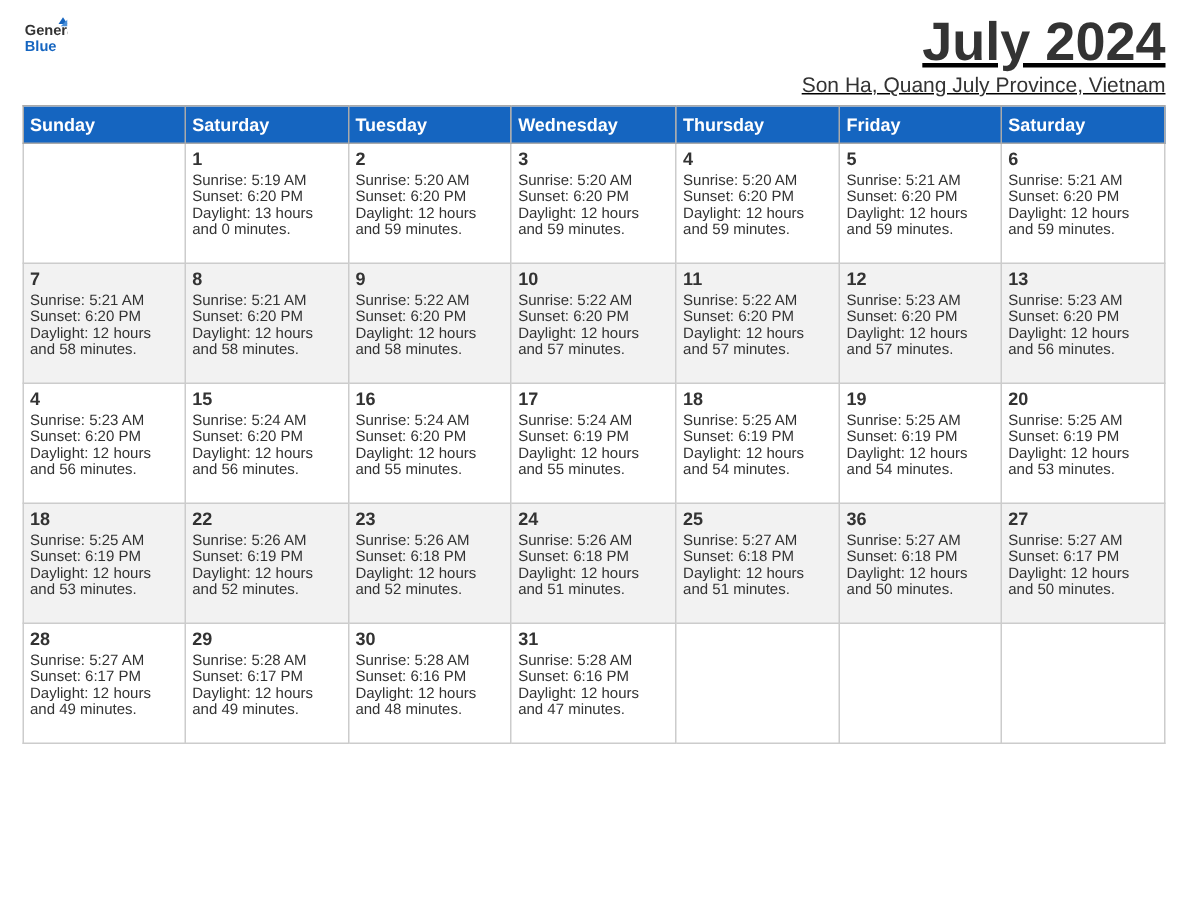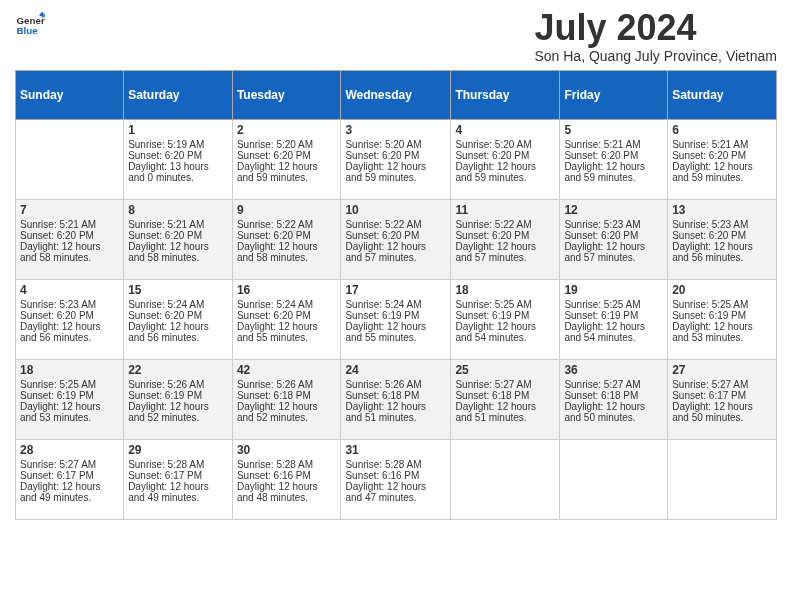--- a/index.html
+++ b/index.html
@@ -19,20 +19,22 @@
     .logo {
       display: flex;
       align-items: center;
       gap: 4px;
     }
     .logo-icon {
       width: 30px;
       height: 30px;
     }
     .title-block {
+      text-align: right;
+      text-decoration: underline;
     }
     .month-title {
       font-size: 36px;
       font-weight: bold;
       color: #333;
       line-height: 1;
     }
     .subtitle {
       font-size: 14px;
       color: #333;
@@ -41,21 +43,21 @@
     table {
       width: 100%;
       border-collapse: collapse;
       margin-top: 6px;
     }
     th {
       background-color: #1565c0;
       color: #fff;
       font-size: 12px;
       font-weight: bold;
-      padding: 17px 4px;
+      padding: 5px 4px;
       text-align: left;
       border: 1px solid #aaa;
     }
     td {
       border: 1px solid #ccc;
       vertical-align: top;
       padding: 3px 4px;
       font-size: 10px;
       color: #333;
       height: 80px;
@@ -259,21 +261,21 @@
           <div>and 53 minutes.</div>
         </td>
         <td>
           <span class="day-num">22</span>
           <div>Sunrise: 5:26 AM</div>
           <div>Sunset: 6:19 PM</div>
           <div>Daylight: 12 hours</div>
           <div>and 52 minutes.</div>
         </td>
         <td>
-          <span class="day-num">42</span>
+          <span class="day-num">23</span>
           <div>Sunrise: 5:26 AM</div>
           <div>Sunset: 6:18 PM</div>
           <div>Daylight: 12 hours</div>
           <div>and 52 minutes.</div>
         </td>
         <td>
           <span class="day-num">24</span>
           <div>Sunrise: 5:26 AM</div>
           <div>Sunset: 6:18 PM</div>
           <div>Daylight: 12 hours</div>

